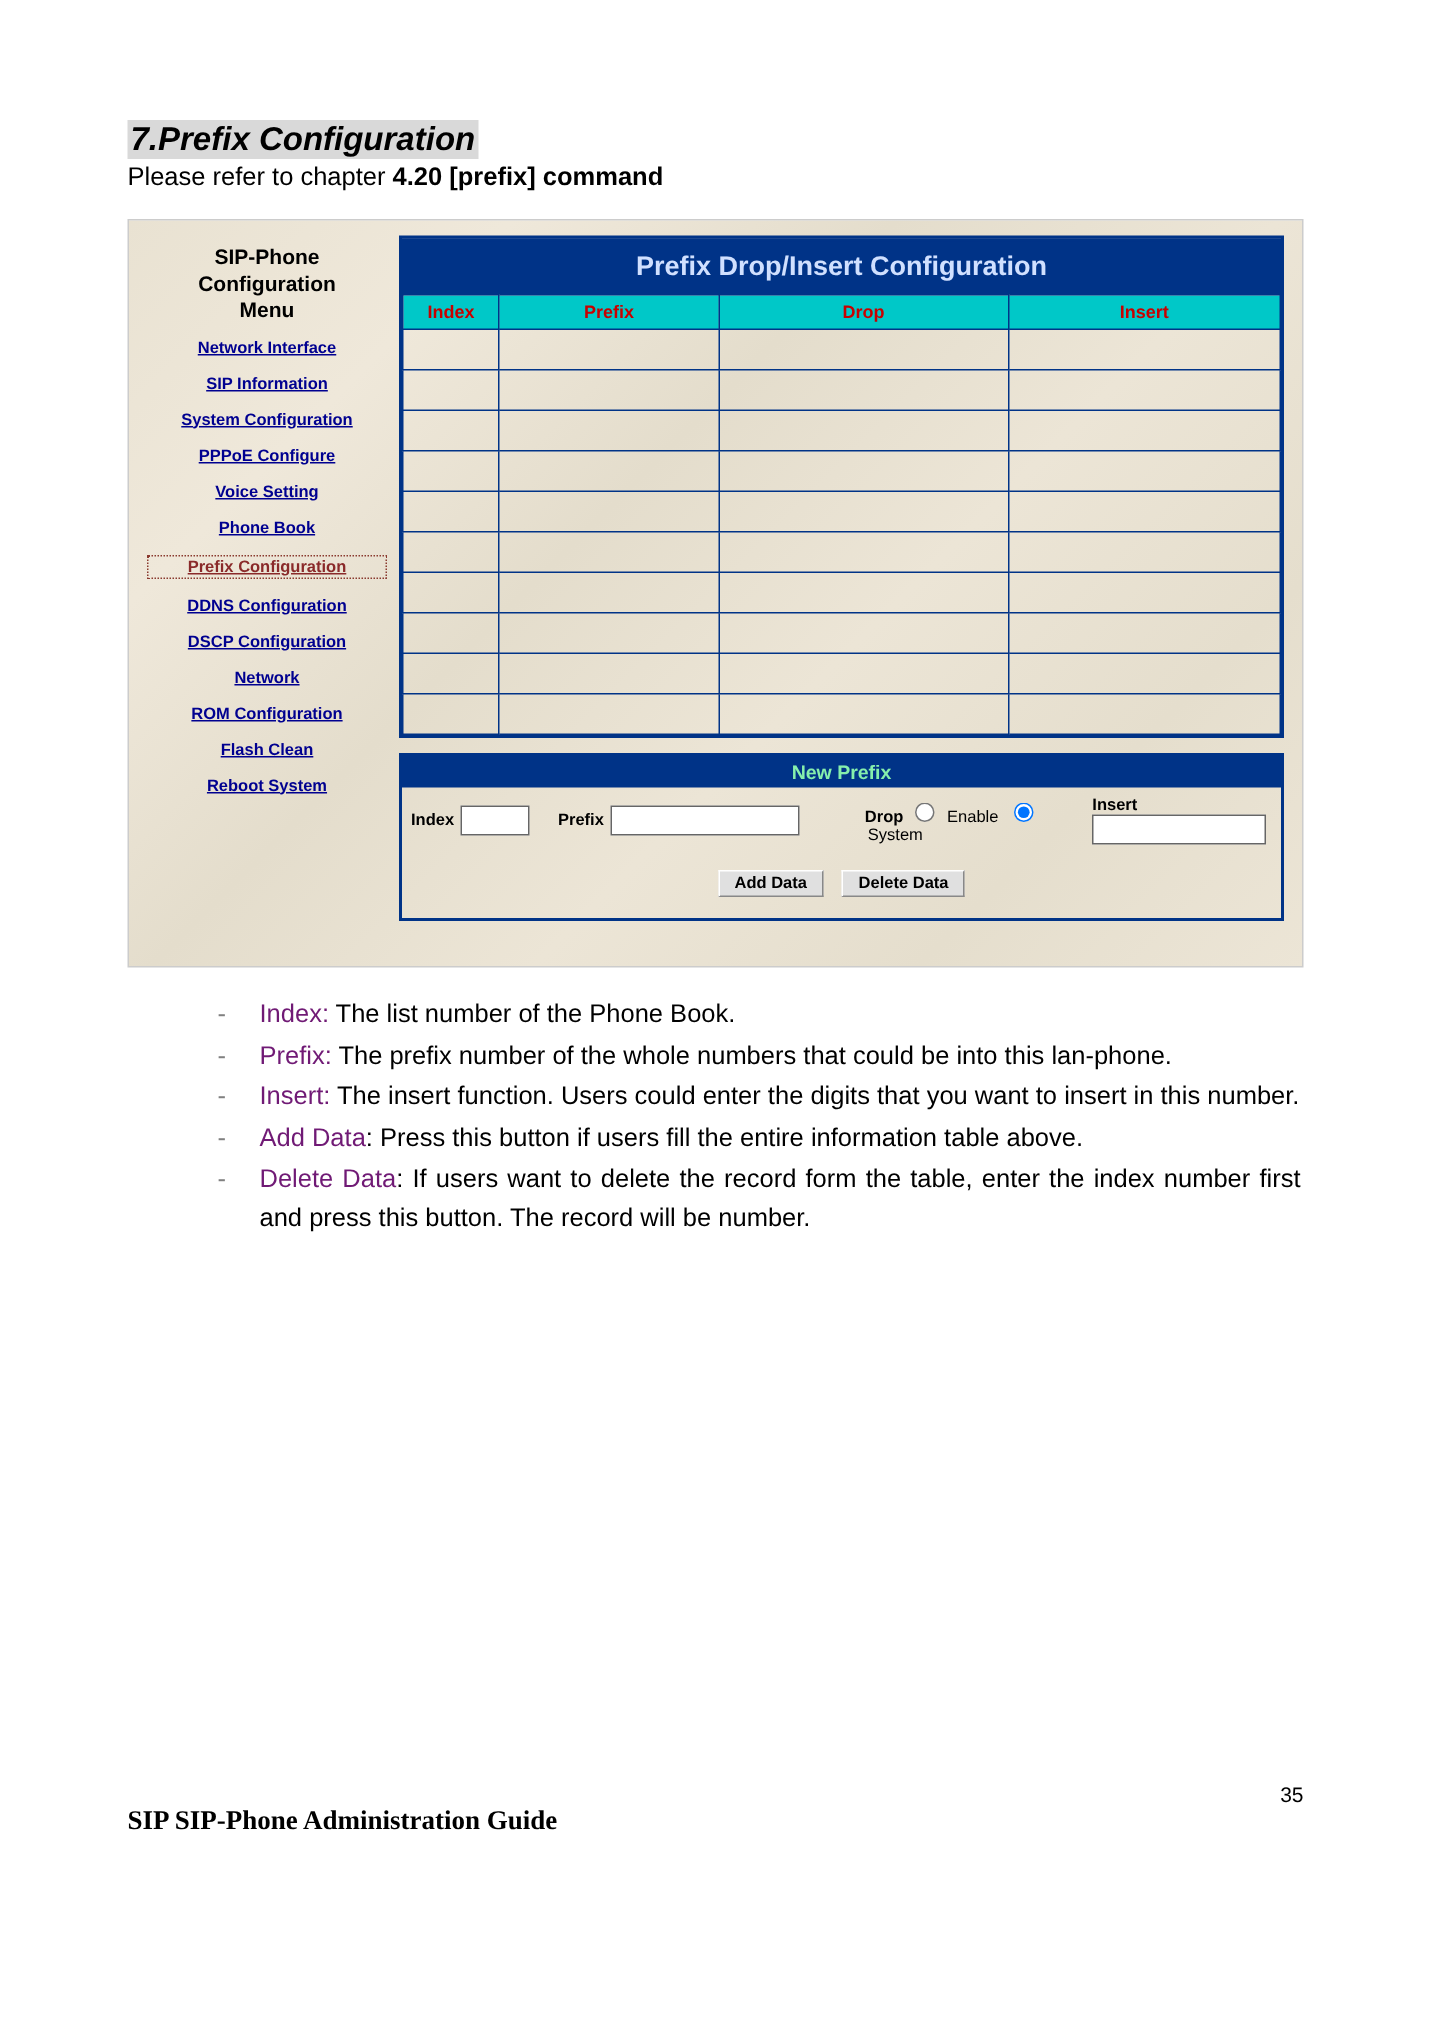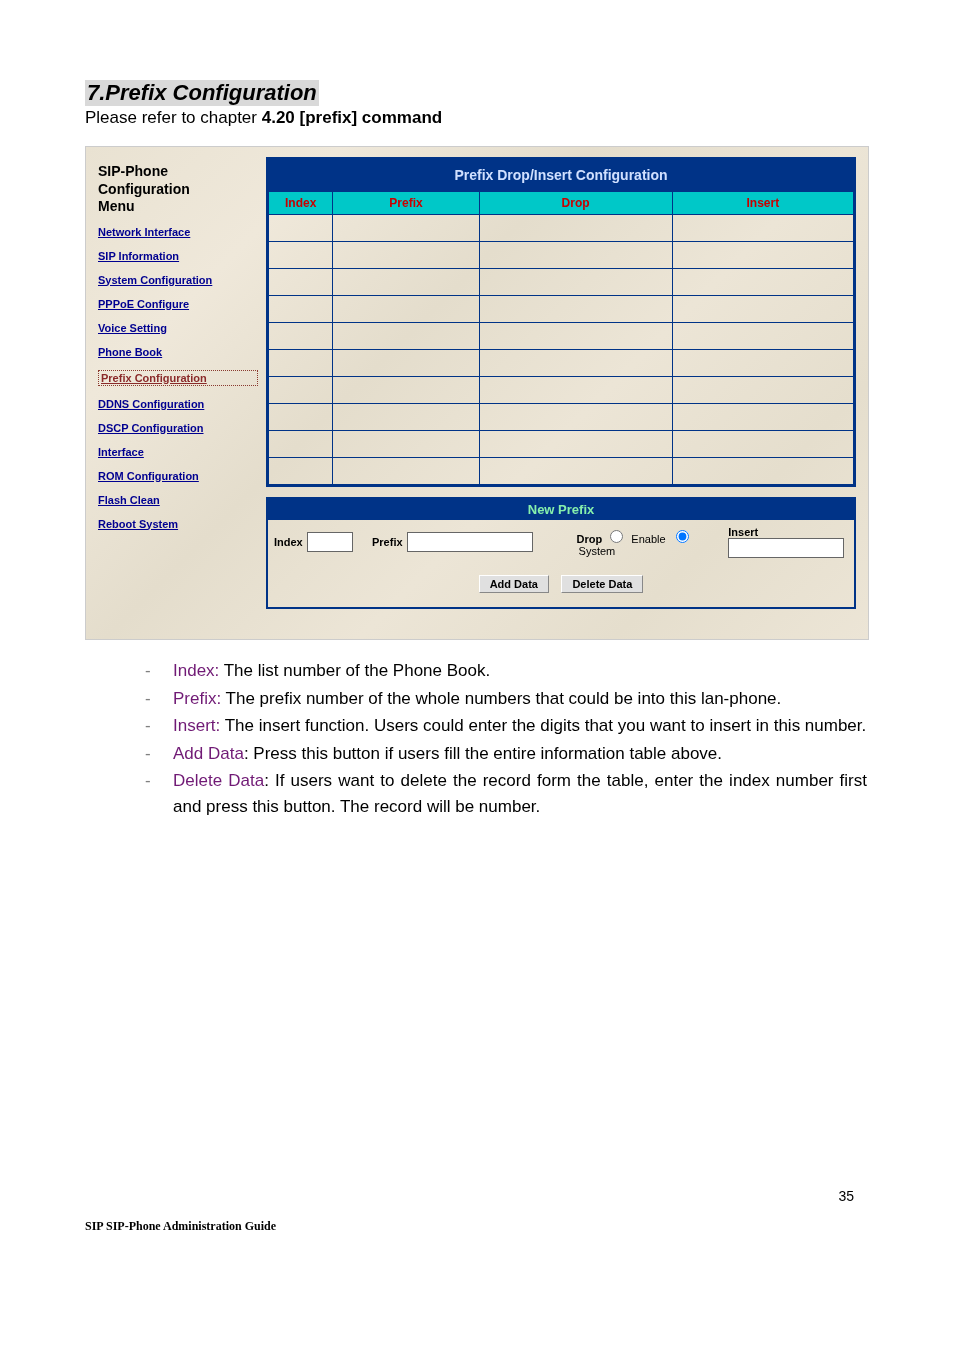--- a/index.html
+++ b/index.html
@@ -33,20 +33,21 @@
   
   .screenshot {
     border: 1px solid #ccc;
     background: linear-gradient(135deg, #e9e2d2 0%, #efe8da 20%, #e4ddcc 40%, #ece5d6 60%, #e5decd 80%, #ece5d6 100%);
     padding: 10px 12px 30px 12px;
     display: flex;
     gap: 8px;
   }
   .sidebar {
     width: 160px;
+    text-align: center;
     font-family: Verdana, Arial, sans-serif;
   }
   .sidebar-title {
     font-weight: bold;
     font-size: 14px;
     line-height: 1.25;
     margin: 6px 0 10px 0;
     color: #000;
   }
   .sidebar a {
@@ -63,21 +64,21 @@
     padding: 1px 2px;
     text-decoration: underline;
   }
   .content {
     flex: 1;
   }
   .panel-title {
     background: #003387;
     color: #d0e0ff;
     font-weight: bold;
-    font-size: 14px;
+    font-size: 18px;
     text-align: center;
     padding: 6px 0;
     border: 2px solid #003387;
   }
   .table-wrap {
     border: 2px solid #003387;
   }
   table.data {
     width: 100%;
     border-collapse: collapse;
@@ -168,31 +169,31 @@
   }
   ul.desc li::before {
     content: "-";
     position: absolute;
     left: 0;
     color: #808080;
   }
   .term { color: #701a75; }
   .pagenum {
     position: absolute;
-    right: 100px;
+    right: 85px;
     bottom: 56px;
     font-size: 14px;
   }
   .footer {
     position: absolute;
     left: 85px;
-    bottom: 26px;
+    bottom: 36px;
     font-family: "Times New Roman", serif;
     font-weight: bold;
-    font-size: 12px;
+    font-size: 18px;
   }
 </style>
 </head>
 <body>
 
 <div class="page">
   <h2 class="section-heading">7.Prefix Configuration</h2>
   <p class="intro-line">
     <span>Please refer to chapter </span><span class="bold">4.20 [prefix] command</span>
   </p>
@@ -207,21 +208,21 @@
       <div id="sidebar-links">
           <a href="#">Network Interface</a>
           <a href="#">SIP Information</a>
           <a href="#">System Configuration</a>
           <a href="#">PPPoE Configure</a>
           <a href="#">Voice Setting</a>
           <a href="#">Phone Book</a>
           <a href="#" class="current">Prefix Configuration</a>
           <a href="#">DDNS Configuration</a>
           <a href="#">DSCP Configuration</a>
-          <a href="#">Interface</a>
+          <a href="#">Network</a>
           <a href="#">ROM Configuration</a>
           <a href="#">Flash Clean</a>
           <a href="#">Reboot System</a>
         </div>
     </div>
 
     <div class="content">
       <div class="table-wrap">
         <div class="panel-title">Prefix Drop/Insert Configuration</div>
         <table class="data">

